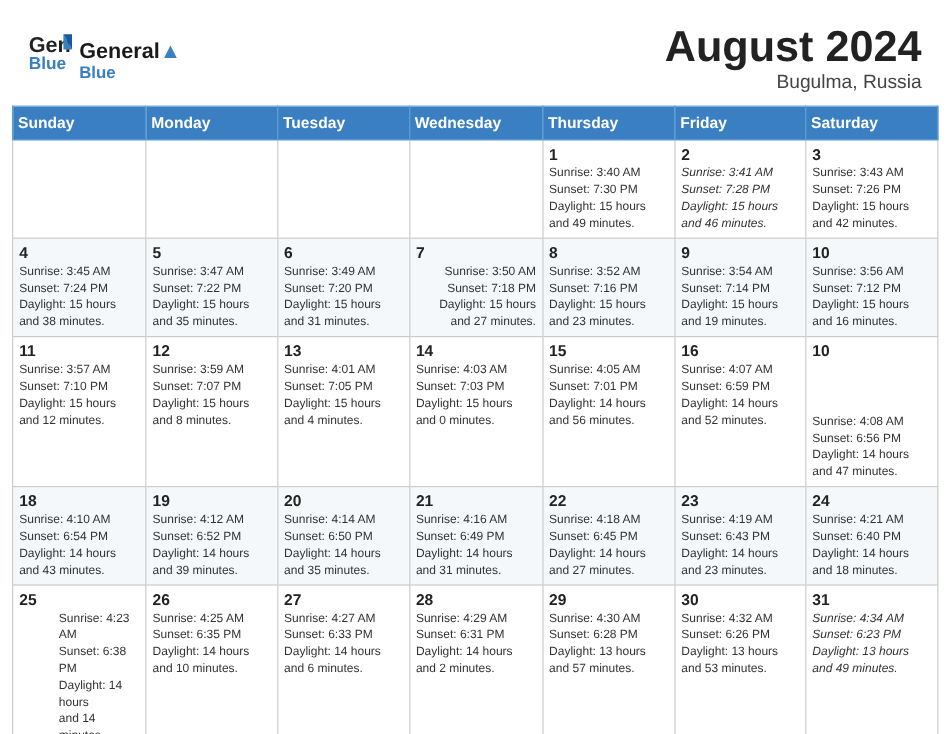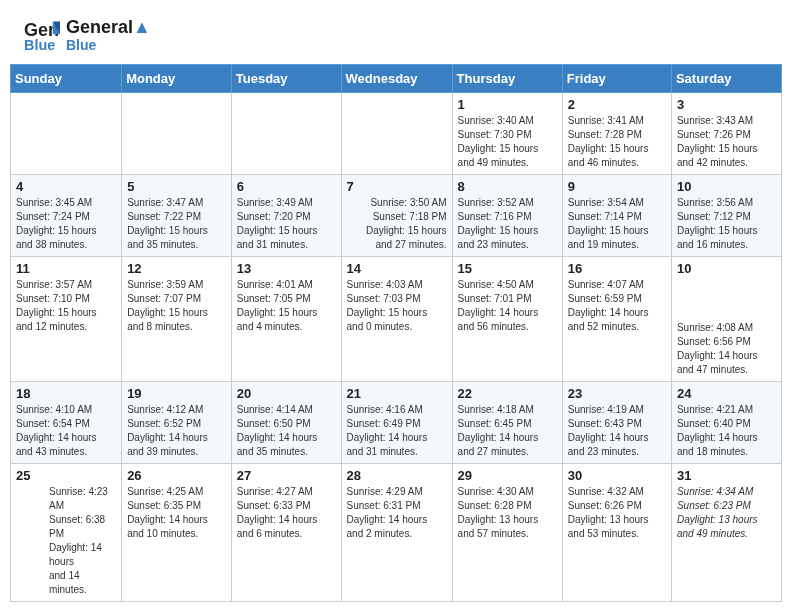--- a/index.html
+++ b/index.html
@@ -102,28 +102,30 @@
 
 <div class="header">
   <div class="logo">
     <svg class="logo-icon" viewBox="0 0 40 40">
       <text x="0" y="20" font-size="20" font-weight="bold" fill="#222">General</text>
       <text x="0" y="36" font-size="16" font-weight="bold" fill="#3a7fc1">Blue</text>
 
       <polygon points="32,4 40,18 32,18" fill="#3a7fc1"></polygon>
       <polygon points="32,4 40,4 40,18" fill="#1a5a9a"></polygon>
     </svg>
-    <div style="margin-left:4px;">
+    <div style="margin-left:4px;margin-top:15px;">
       <div class="logo-text">
         <div>General<span>▲</span></div>
         <div style="color:#3a7fc1; font-size:14px;">Blue</div>
       </div>
     </div>
   </div>
   <div class="title-block">
+    <div class="month-year">August 2024</div>
+    <div class="location">Bugulma, Russia</div>
   </div>
 </div>
 
 <div class="calendar-wrapper">
   <table class="calendar">
     <thead>
       <tr>
         <th>Sunday</th>
         <th>Monday</th>
         <th>Tuesday</th>
@@ -141,21 +143,21 @@
           <td class="empty-cell">&nbsp;</td>
           <td>
             <span class="day-number">1</span>
             <div class="day-info" style="white-space: pre-line;">Sunrise: 3:40 AM
 Sunset: 7:30 PM
 Daylight: 15 hours
 and 49 minutes.</div>
           </td>
           <td>
             <span class="day-number">2</span>
-            <div class="day-info" style="white-space: pre-line;">Sunrise: 3:41 AM
+            <div class="day-info" style="white-space: pre-line; font-style: italic;">Sunrise: 3:41 AM
 Sunset: 7:28 PM
 Daylight: 15 hours
 and 46 minutes.</div>
           </td>
           <td>
             <span class="day-number">3</span>
             <div class="day-info" style="white-space: pre-line;">Sunrise: 3:43 AM
 Sunset: 7:26 PM
 Daylight: 15 hours
 and 42 minutes.</div>
@@ -236,21 +238,21 @@
           </td>
           <td>
             <span class="day-number">14</span>
             <div class="day-info" style="white-space: pre-line;">Sunrise: 4:03 AM
 Sunset: 7:03 PM
 Daylight: 15 hours
 and 0 minutes.</div>
           </td>
           <td>
             <span class="day-number">15</span>
-            <div class="day-info" style="white-space: pre-line;">Sunrise: 4:50 AM
+            <div class="day-info" style="white-space: pre-line;">Sunrise: 4:05 AM
 Sunset: 7:01 PM
 Daylight: 14 hours
 and 56 minutes.</div>
           </td>
           <td>
             <span class="day-number">16</span>
             <div class="day-info" style="white-space: pre-line;">Sunrise: 4:07 AM
 Sunset: 6:59 PM
 Daylight: 14 hours
 and 52 minutes.</div>

